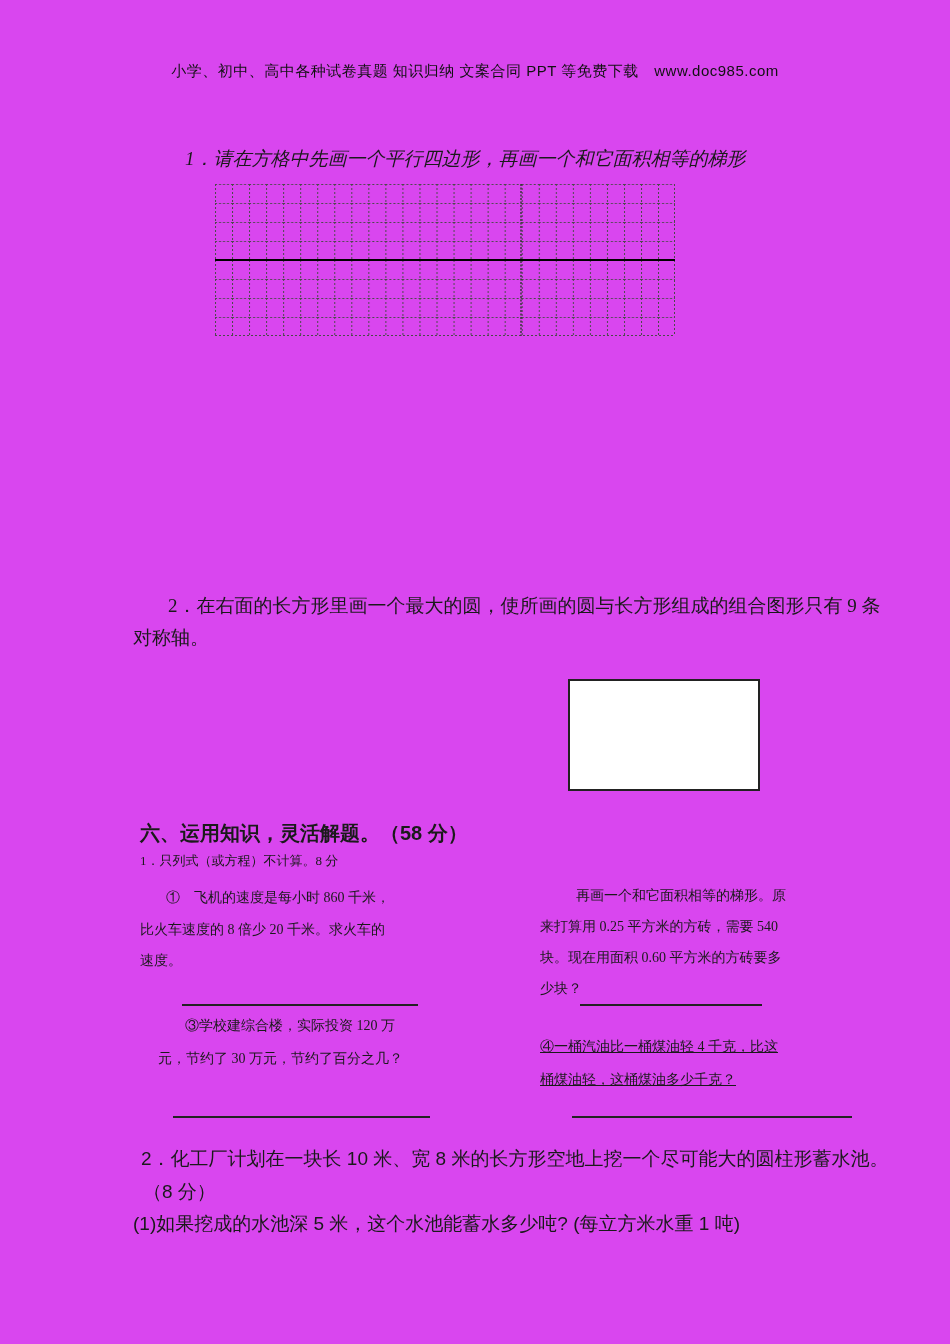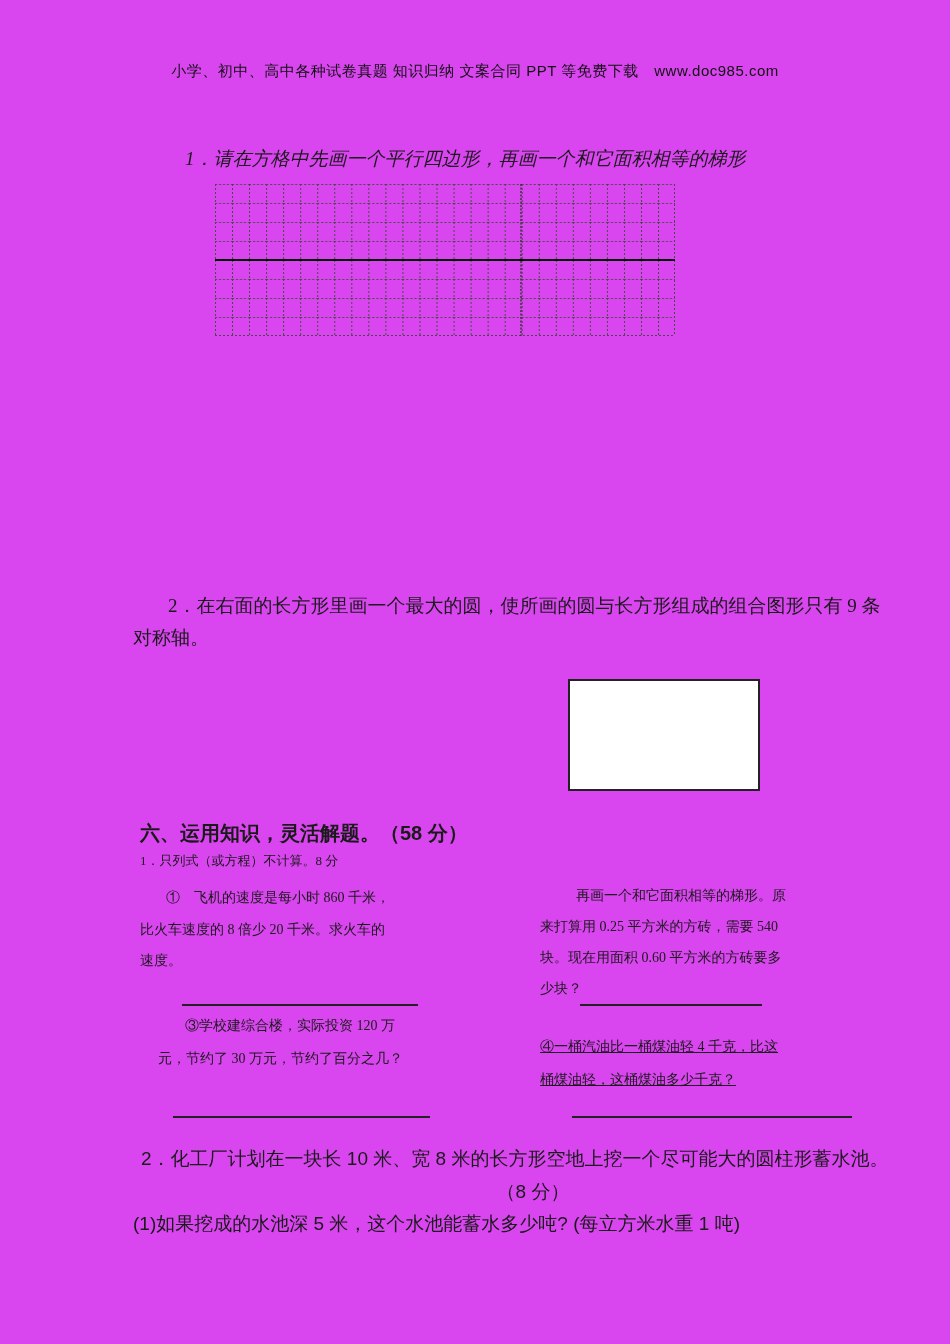--- a/index.html
+++ b/index.html
@@ -89,21 +89,21 @@
   .item2 {
     position: absolute;
     left: 133px;
     top: 1143px;
     width: 790px;
     font-size: 19px;
     line-height: 32.5px;
     font-family: "Liberation Sans", "DejaVu Sans", sans-serif;
   }
   .item2 .l0 { text-indent: 8px; }
-  .item2 .l1 { text-indent: 10px; text-align: center; }
+  .item2 .l1 { text-indent: 10px; }
 </style>
 </head>
 <body>
 
 <div class="page">
 
   <div class="header">小学、初中、高中各种试卷真题 知识归纳 文案合同 PPT 等免费下载　www.doc985.com</div>
 
   <div class="q1">1．请在方格中先画一个平行四边形，再画一个和它面积相等的梯形</div>
 

